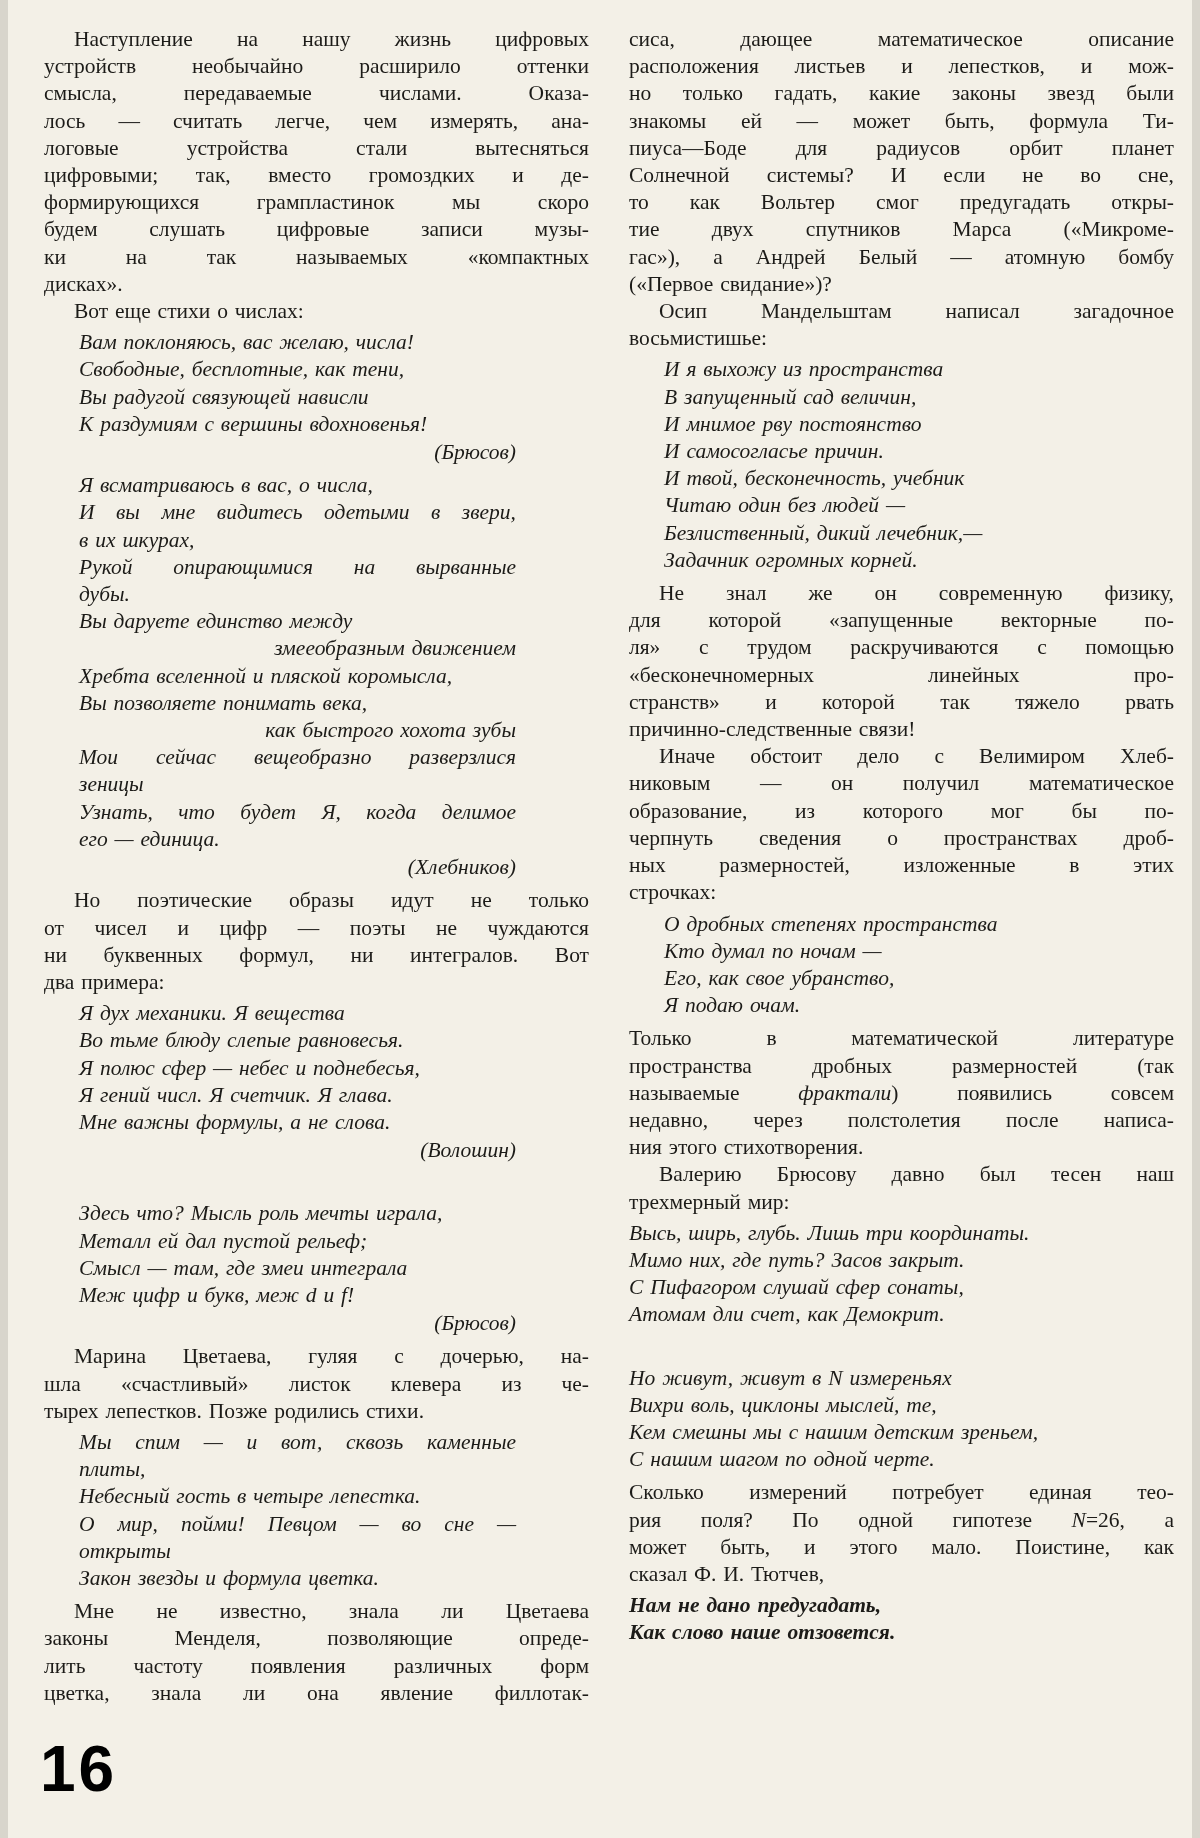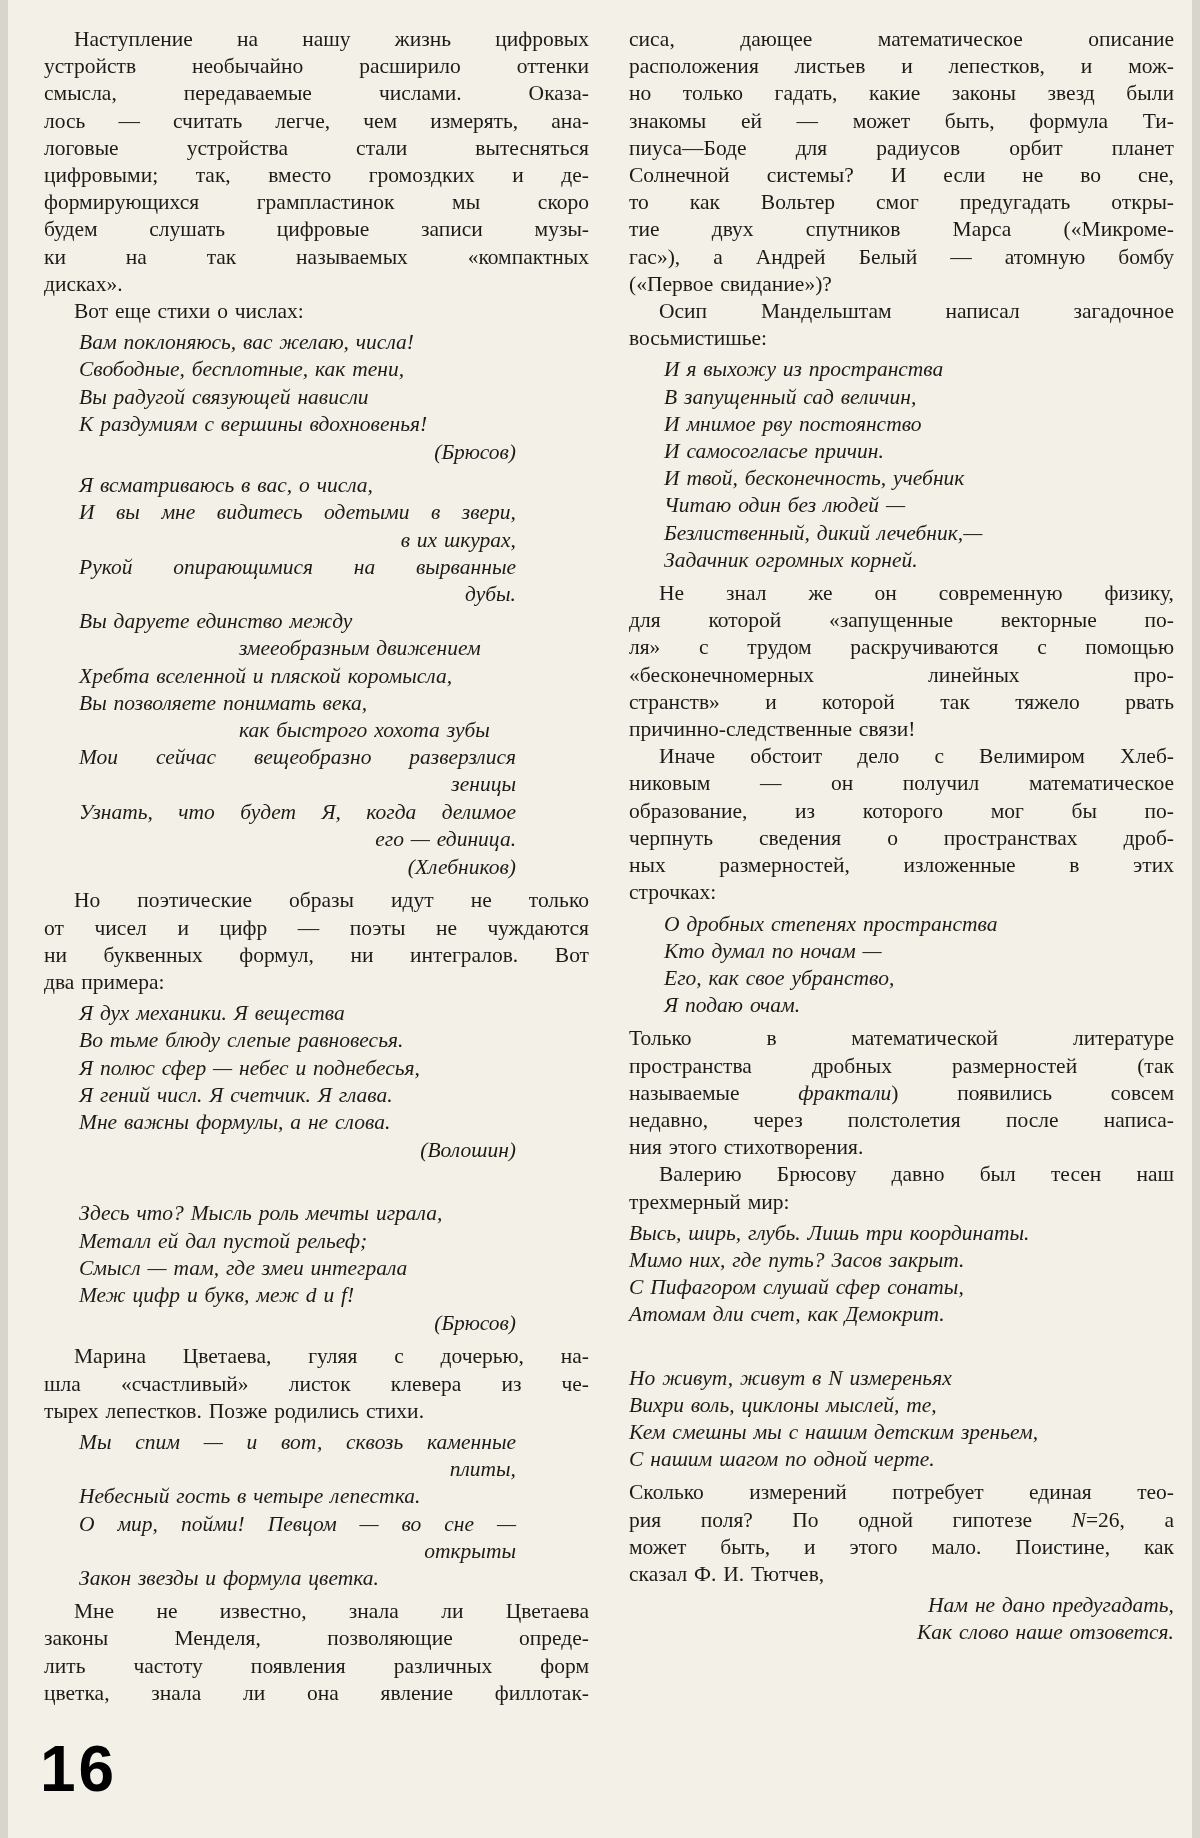--- a/index.html
+++ b/index.html
@@ -30,24 +30,24 @@
   
   .fi{text-indent:30px;}
   .block.p{margin:0;}
   .poem{
     font-style:italic;
     margin:4px 0 6px;
     padding-left:35px;
     padding-right:73px;
   }
   .poem.flush{padding-left:0;padding-right:0;}
-  .poem.centered{padding-left:0;padding-right:0;text-align:right;}
+  .poem.centered{padding-left:0;padding-right:0;text-align:left;font-weight:bold;}
   .gap-top{margin-top:36px;}
-  .a-r{text-align:right;}
-  .a-i{padding-left:160px;}
+  .a-r{text-align:left;}
+  .a-i{padding-left:160px;text-align:right;}
   .attr{text-align:right;margin-top:1px;}
   .page-number{
     position:absolute;
     left:32px;top:1732px;
     font-family:"Liberation Sans","DejaVu Sans",sans-serif;
     font-weight:bold;
     font-size:64px;
     letter-spacing:3px;
     color:#000000;
   }

